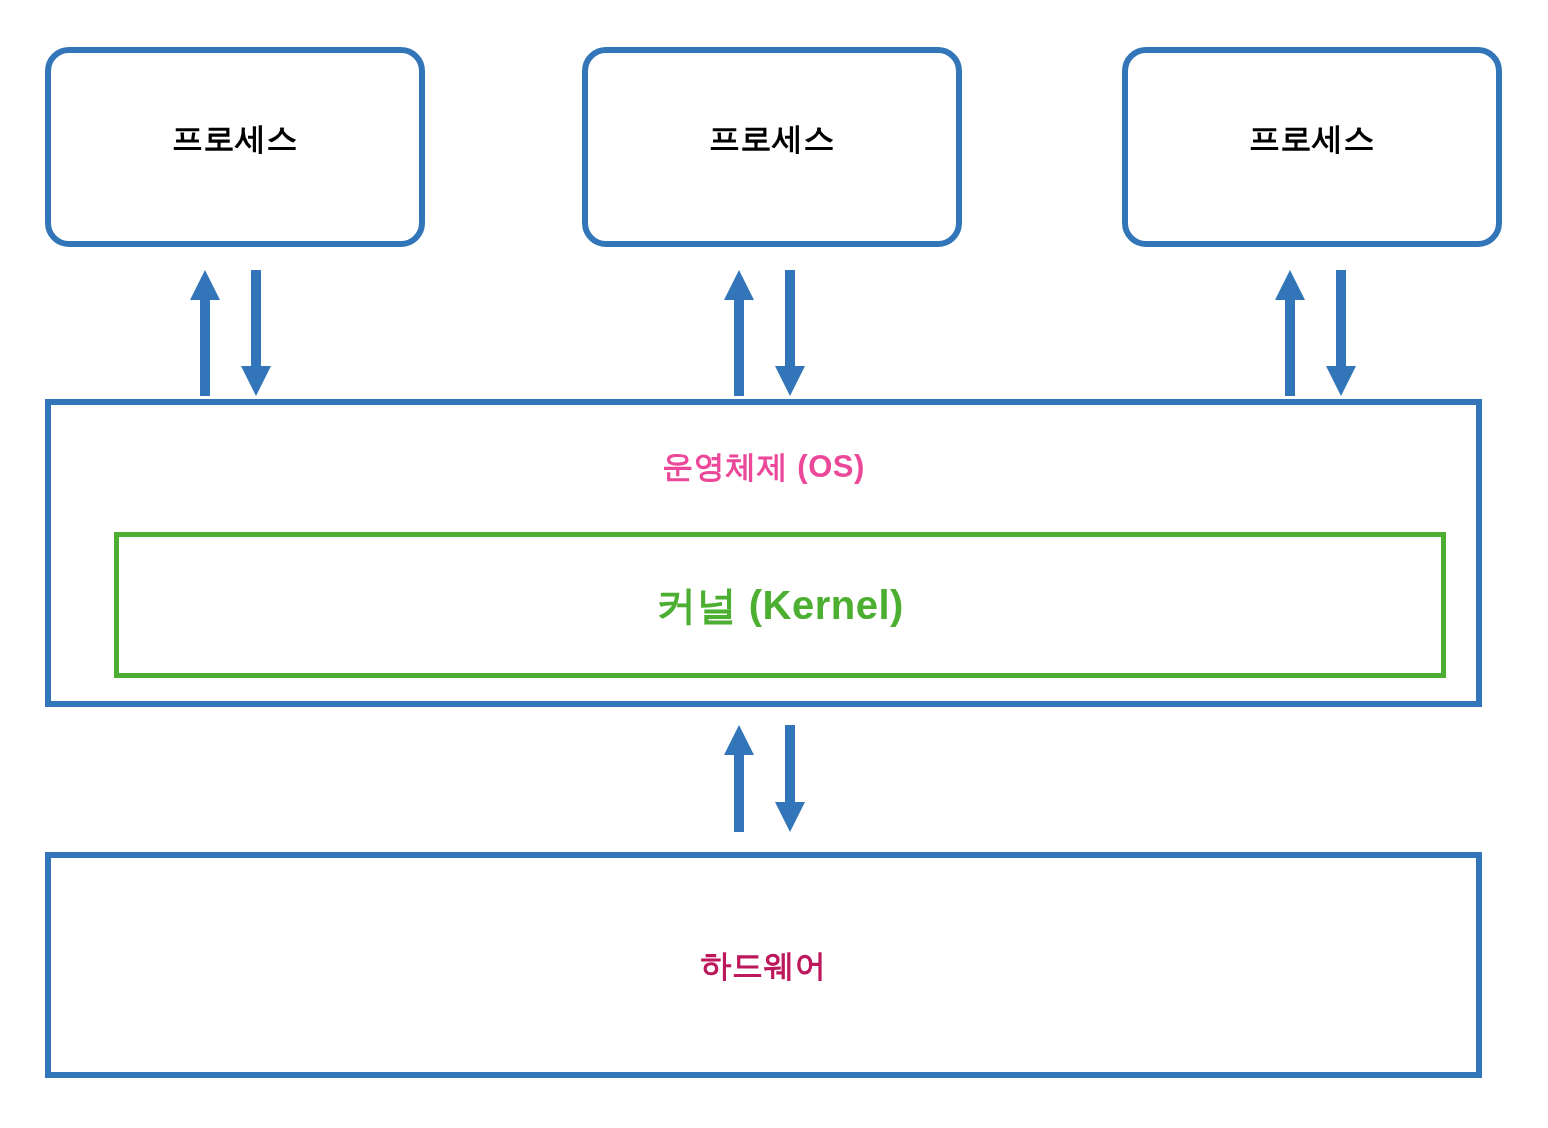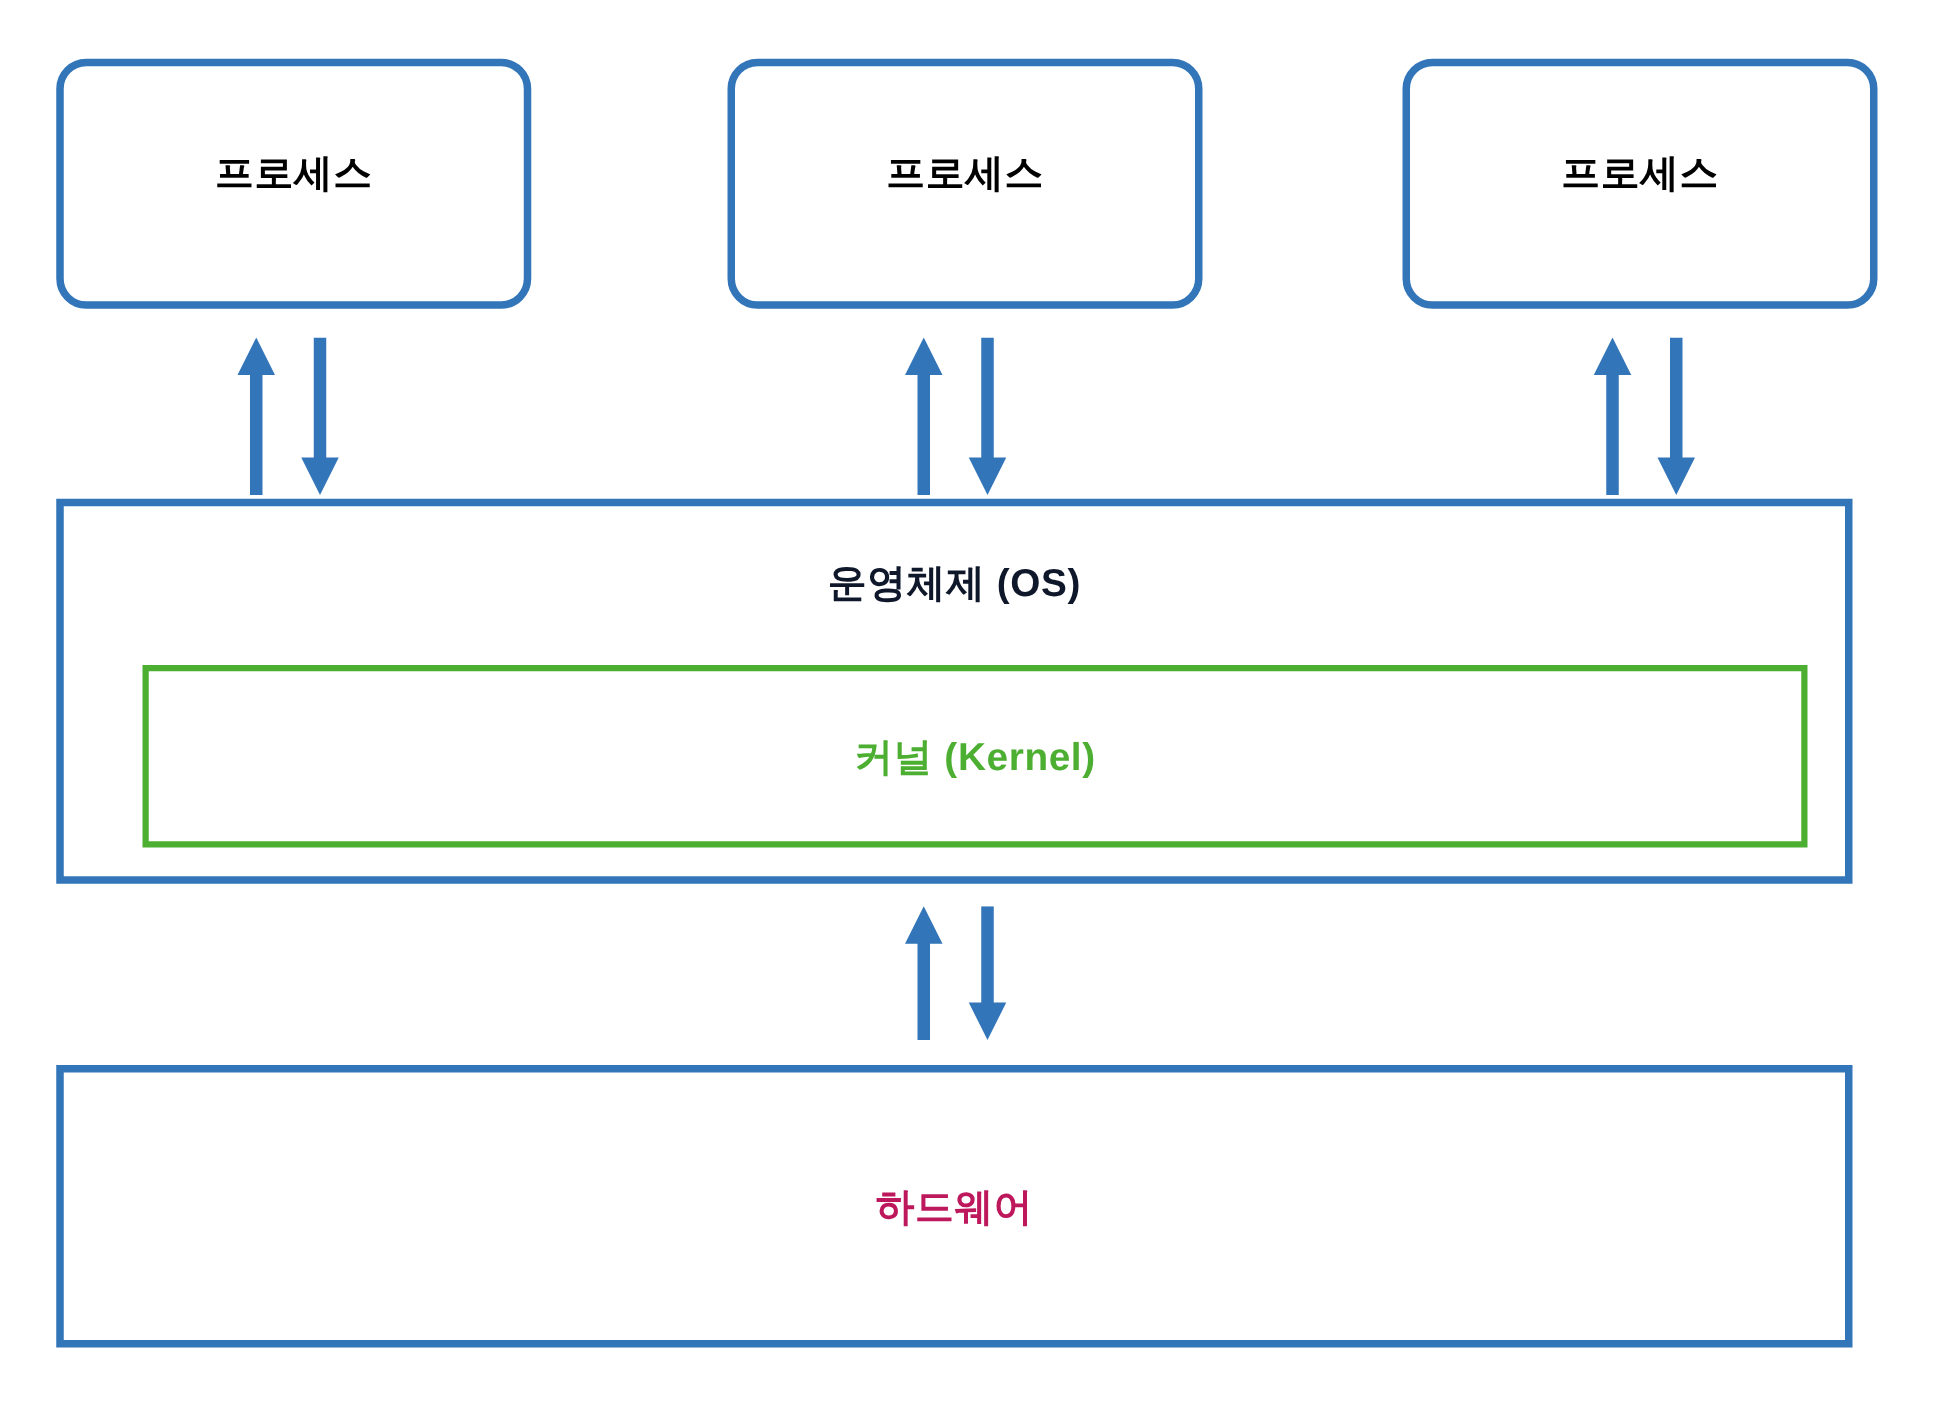--- a/index.html
+++ b/index.html
@@ -51,41 +51,41 @@
     background: #ffffff;
   }
   #os-label {
     position: absolute;
     left: 0;
     right: 0;
     top: 46px;
     text-align: center;
     font-size: 31px;
     font-weight: bold;
-    color: #0f172a;
+    color: #ec4899;
     line-height: 1;
     letter-spacing: 0.5px;
   }
 
   
   #kernel-box {
     position: absolute;
     box-sizing: border-box;
     left: 63px;        
     top: 127px;        
     width: 1332px;     
     height: 146px;
     border: 5px solid #4CAF32;
     background: #ffffff;
     display: flex;
     align-items: center;
     justify-content: center;
   }
   #kernel-label {
-    font-size: 31px;
+    font-size: 40px;
     font-weight: bold;
     color: #4CAF32;
     line-height: 1;
     letter-spacing: 0.5px;
   }
 
   
   #hardware-box {
     position: absolute;
     box-sizing: border-box;

